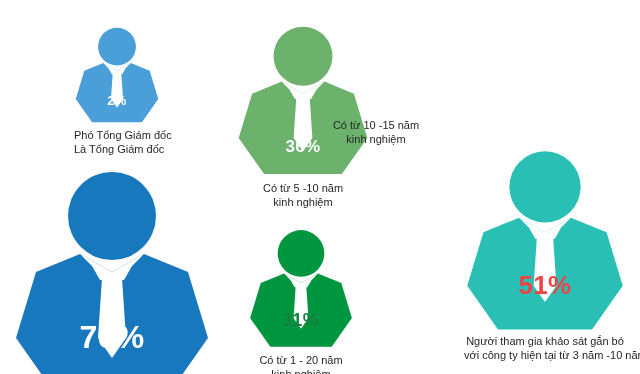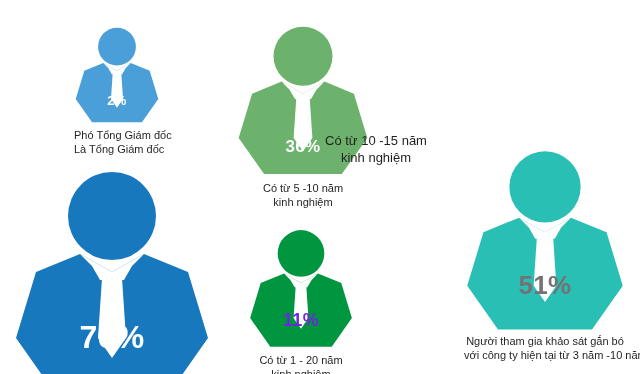--- a/index.html
+++ b/index.html
@@ -59,21 +59,21 @@
   #fig-ceo       { left: 74px;  top: 26px;  width: 86px;  }
   #fig-ceo .pct  { top: 68px;  font-size: 13px; }
   #fig-ceo .caption { font-size: 11px; margin-top: 3px; }
 
   #fig-exp510      { left: 236px; top: 24px;  width: 134px; }
   #fig-exp510 .pct { top: 114px; font-size: 17px; }
   #fig-exp510 .caption { font-size: 11px; margin-top: 3px; }
 
   #fig-exp1015      { left: 318px; top: 115px; width: 116px; }
   #fig-exp1015 .pct { top: 91px;  font-size: 19px; }
-  #fig-exp1015 .caption { font-size: 13px; margin-top: 18px; }
+  #fig-exp1015 .caption { font-size: 11px; margin-top: 3px; }
 
   #fig-tenure      { left: 464px; top: 148px; width: 162px; }
   #fig-tenure .pct { top: 124px; font-size: 26px; }
   #fig-tenure .caption { font-size: 11px; margin-top: 0; }
 
   #fig-seniority      { left: 12px;  top: 168px; width: 200px; }
   #fig-seniority .pct { top: 153px; font-size: 32px; }
 
   #fig-exp1520      { left: 248px; top: 228px; width: 106px; }
   #fig-exp1520 .pct { top: 83px;  font-size: 18px; }
@@ -124,21 +124,21 @@
   </div>
 
   <div class="figure" id="fig-tenure">
     <div class="icon-wrap">
       <svg viewBox="0 0 200 230" aria-hidden="true">
         <circle cx="100" cy="48" r="44" fill="#29bfb5"></circle>
         <path d="M68 86 L100 104 L132 86 L176 104 L196 170 L158 224 L42 224 L4 170 L24 104 Z" fill="#29bfb5"></path>
         <path fill="#ffffff" d="M68 86 L100 104 L132 86 L120 98 L112 112 L88 112 L80 98 Z"></path>
         <path fill="#ffffff" d="M90 110 L110 110 L114 170 L100 190 L86 170 Z"></path>
       </svg>
-      <div class="pct" style="color: #737373;">51%</div>
+      <div class="pct" style="color: #ef4444;">51%</div>
     </div>
     <div class="caption" style="color: rgb(35, 31, 32);">
       <span class="line">Người tham gia khảo sát gắn bó</span>
       <span class="line">với công ty hiện tại từ 3 năm -10 năm</span>
     </div>
   </div>
 
   <div class="figure" id="fig-seniority">
     <div class="icon-wrap">
       <svg viewBox="0 0 200 230" aria-hidden="true">
@@ -153,21 +153,21 @@
   </div>
 
   <div class="figure" id="fig-exp1520">
     <div class="icon-wrap">
       <svg viewBox="0 0 200 230" aria-hidden="true">
         <circle cx="100" cy="48" r="44" fill="#009640"></circle>
         <path d="M68 86 L100 104 L132 86 L176 104 L196 170 L158 224 L42 224 L4 170 L24 104 Z" fill="#009640"></path>
         <path fill="#ffffff" d="M68 86 L100 104 L132 86 L120 98 L112 112 L88 112 L80 98 Z"></path>
         <path fill="#ffffff" d="M90 110 L110 110 L114 170 L100 190 L86 170 Z"></path>
       </svg>
-      <div class="pct" style="color: #6d28d9;">11%</div>
+      <div class="pct" style="color: #15803d;">11%</div>
     </div>
     <div class="caption" style="color: rgb(35, 31, 32);">
       <span class="line">Có từ 1 - 20 năm</span>
       <span class="line">kinh nghiệm</span>
     </div>
   </div>
 
 </div>
 
 </body></html>

